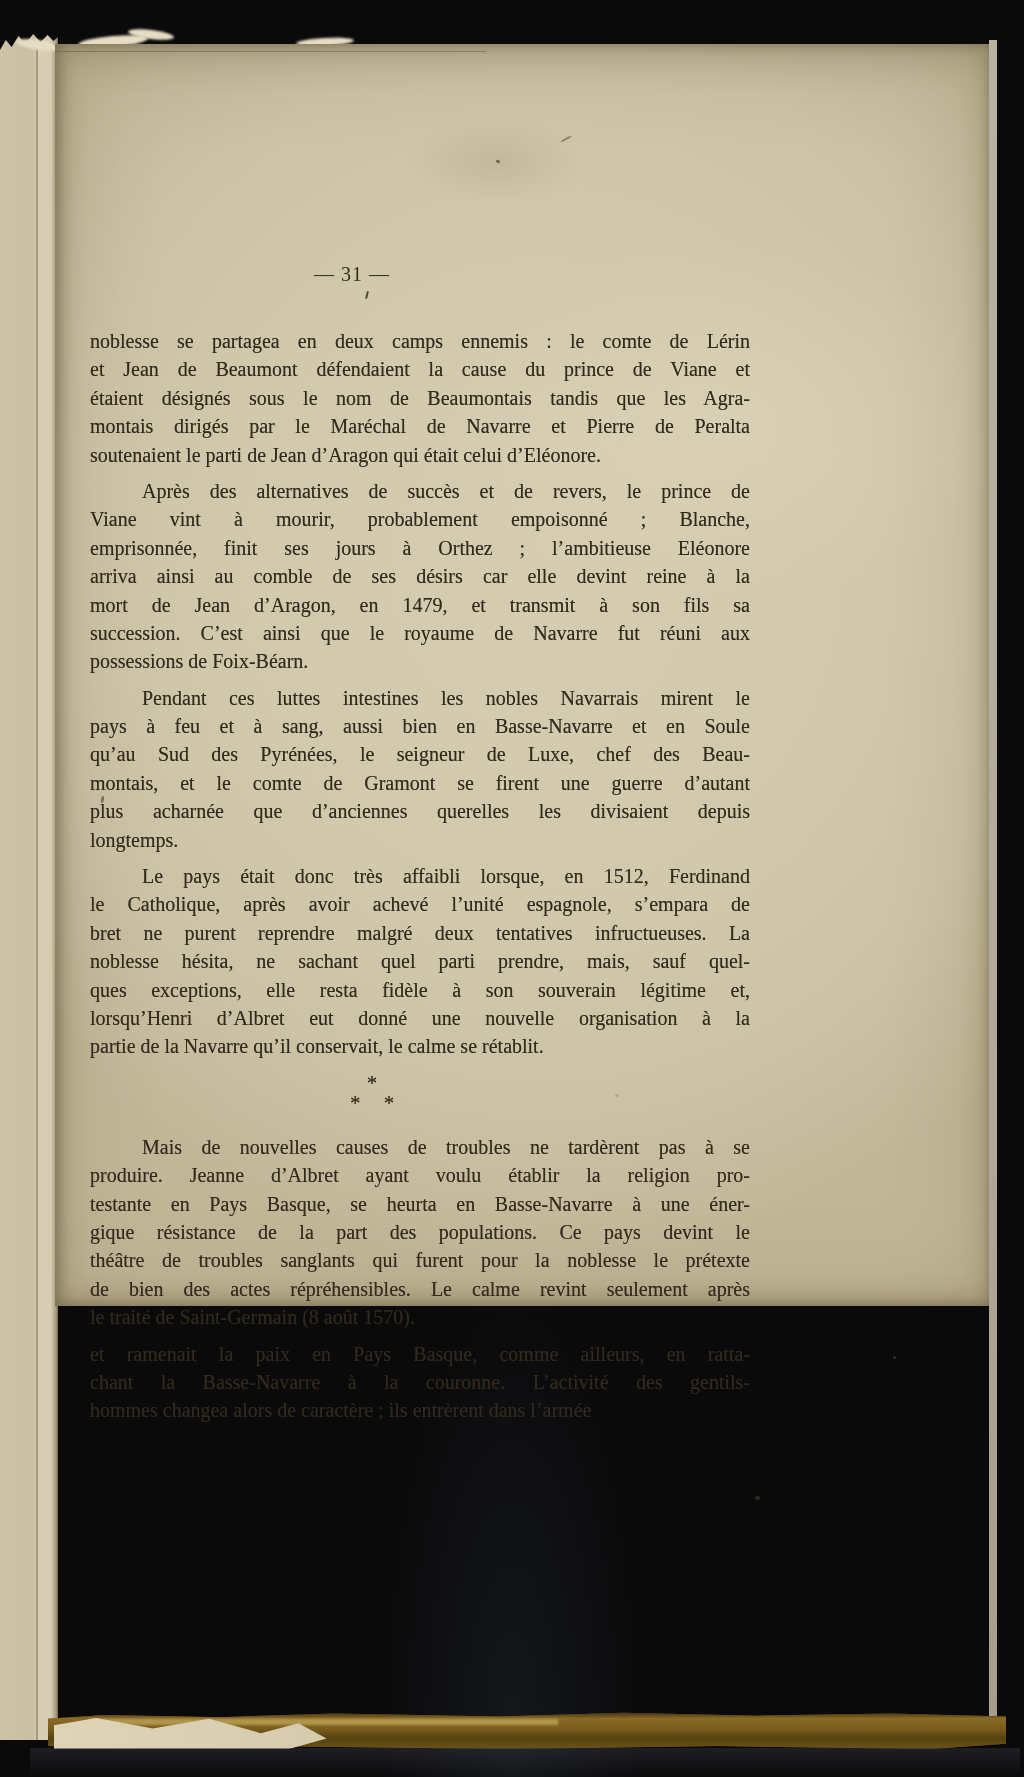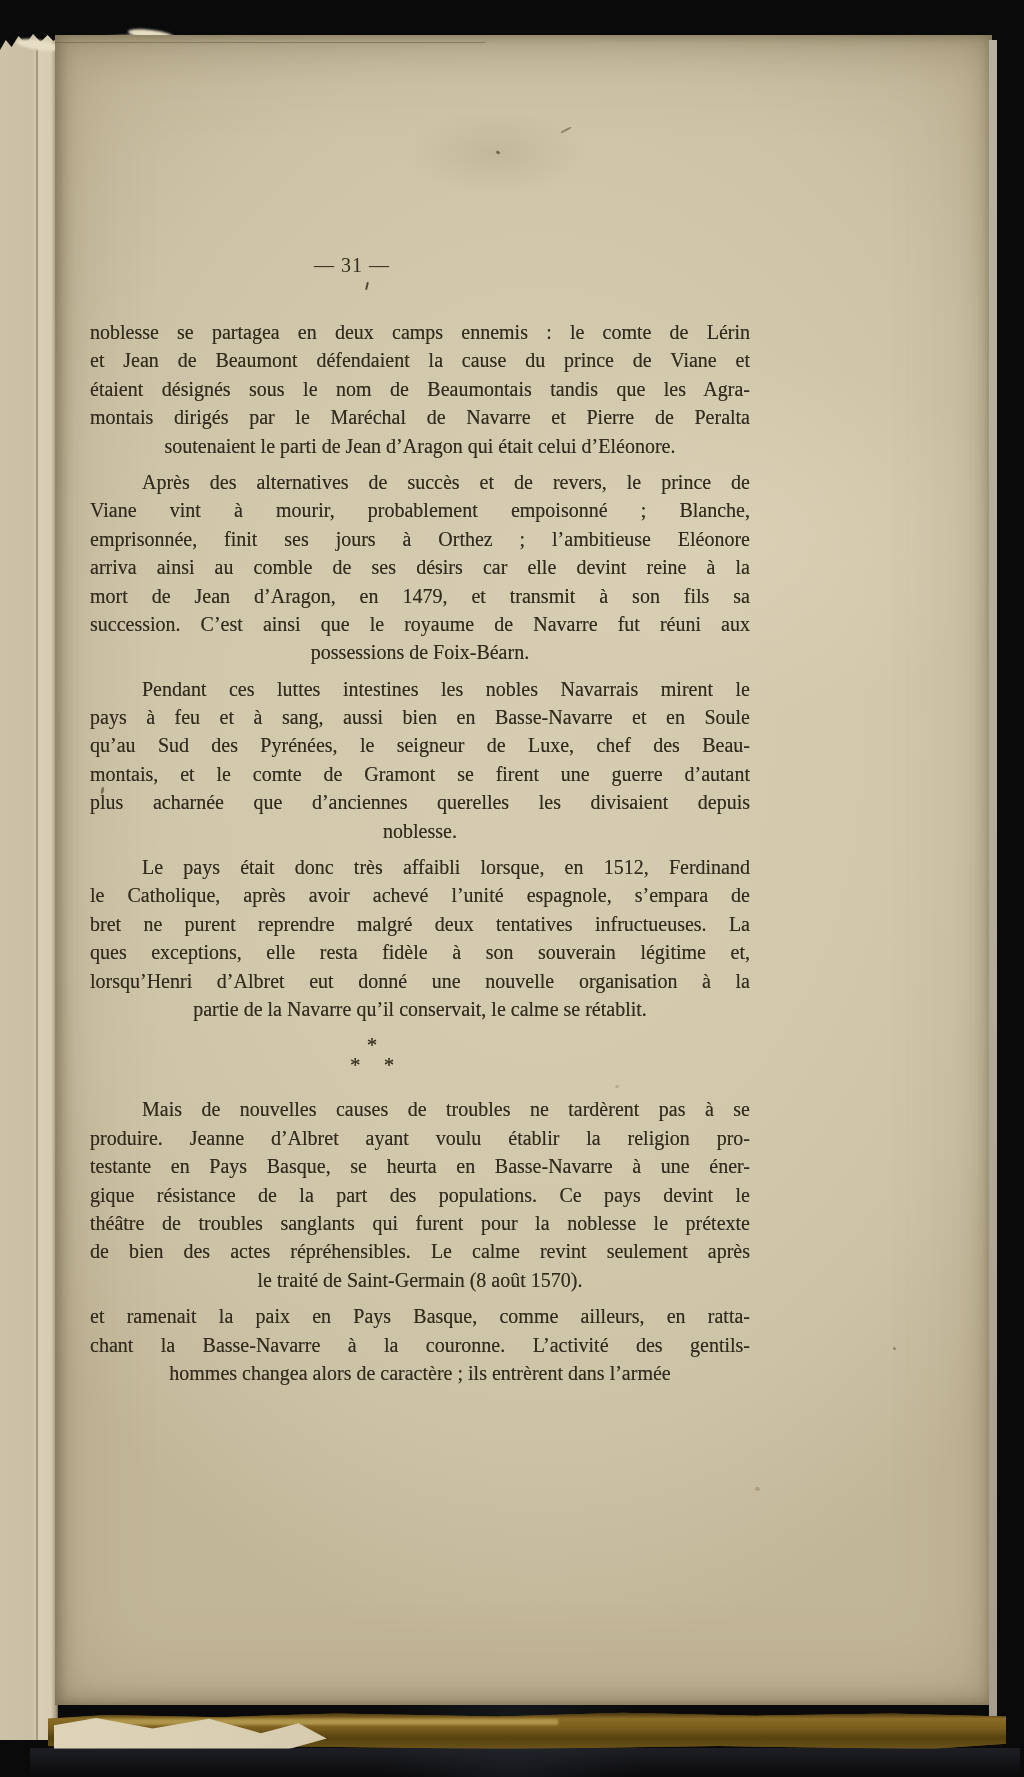--- a/index.html
+++ b/index.html
@@ -17,21 +17,21 @@
     background:linear-gradient(90deg,#cdc3a9 0%,#c9bfa4 55%,#d8cfb6 68%,#d6ccb2 88%,#a3977c 97%,#6e6249 100%);
     clip-path:polygon(0 22px,10% 12px,20% 19px,32% 8px,44% 16px,57% 6px,70% 14px,82% 7px,92% 13px,100% 9px,100% 100%,0 100%);
   }
   .left-strip::before{ 
     content:"";position:absolute;left:36px;top:20px;width:2px;height:100%;
     background:rgba(110,95,65,.45);
   }
 
   
   .page{
-    position:absolute;left:55px;top:35px;width:937px;height:1670px;
+    position:absolute;left:55px;top:44px;width:937px;height:1262px;
     background:
       radial-gradient(ellipse 130px 60px at 441px 118px, rgba(120,104,70,.14), transparent 70%),
       radial-gradient(ellipse 420px 260px at 72% 30%, rgba(236,228,202,.25), transparent 70%),
       radial-gradient(ellipse 70% 55% at 52% 42%, #d6ccb1 0%, #d2c8ac 48%, #ccc2a5 76%, #c2b698 100%);
     box-shadow:
       inset 0 0 95px rgba(115,100,70,.28),
       inset 0 14px 32px rgba(95,85,58,.22),
       inset 6px 0 12px rgba(90,78,52,.35),
       inset -4px 0 10px rgba(90,78,52,.30),
       inset 0 -10px 22px rgba(110,95,60,.25);
@@ -60,21 +60,21 @@
     position:absolute;left:35px;top:275px;width:660px;
     font-size:20px;line-height:28.4px;color:#322a1e;
     text-shadow:0 0 .5px rgba(55,45,28,.55);
   }
   .para{margin:8px 0 7px 0;padding:0;}
   .line{
     display:block;height:28.4px;overflow:hidden;
     text-align:justify;
   }
   .line::after{content:"";display:inline-block;width:100%;height:0;}
-  .line.last{text-align:center;}
+  .line.last{text-align:left;}
   .line.last::after{content:none;}
   .line.indent{text-indent:52px;}
 
   .separator{margin:12px 0 14px 207px;width:150px;height:46px;
     text-align:center;color:#352c1f;}
   .sep-top{font-size:21px;line-height:20px;}
   .sep-bottom{font-size:21px;line-height:20px;letter-spacing:9px;padding-left:9px;}
 
   
   .speck{position:absolute;background:rgba(70,58,38,.7);border-radius:50%;}
@@ -143,26 +143,27 @@
           <span class="line">mort de Jean d’Aragon, en 1479, et transmit à son fils sa</span>
           <span class="line">succession. C’est ainsi que le royaume de Navarre fut réuni aux</span>
           <span class="line last">possessions de Foix-Béarn.</span>
         </p>
         <p class="para">
           <span class="line indent">Pendant ces luttes intestines les nobles Navarrais mirent le</span>
           <span class="line">pays à feu et à sang, aussi bien en Basse-Navarre et en Soule</span>
           <span class="line">qu’au Sud des Pyrénées, le seigneur de Luxe, chef des Beau-</span>
           <span class="line">montais, et le comte de Gramont se firent une guerre d’autant</span>
           <span class="line">plus acharnée que d’anciennes querelles les divisaient depuis</span>
-          <span class="line last">noblesse.</span>
+          <span class="line last">longtemps.</span>
         </p>
         <p class="para">
           <span class="line indent">Le pays était donc très affaibli lorsque, en 1512, Ferdinand</span>
           <span class="line">le Catholique, après avoir achevé l’unité espagnole, s’empara de</span>
           <span class="line">bret ne purent reprendre malgré deux tentatives infructueuses. La</span>
+          <span class="line">noblesse hésita, ne sachant quel parti prendre, mais, sauf quel-</span>
           <span class="line">ques exceptions, elle resta fidèle à son souverain légitime et,</span>
           <span class="line">lorsqu’Henri d’Albret eut donné une nouvelle organisation à la</span>
           <span class="line last">partie de la Navarre qu’il conservait, le calme se rétablit.</span>
         </p>
         <div class="separator">
           <div class="sep-top">*</div>
           <div class="sep-bottom">* *</div>
         </div>
         <p class="para">
           <span class="line indent">Mais de nouvelles causes de troubles ne tardèrent pas à se</span>

